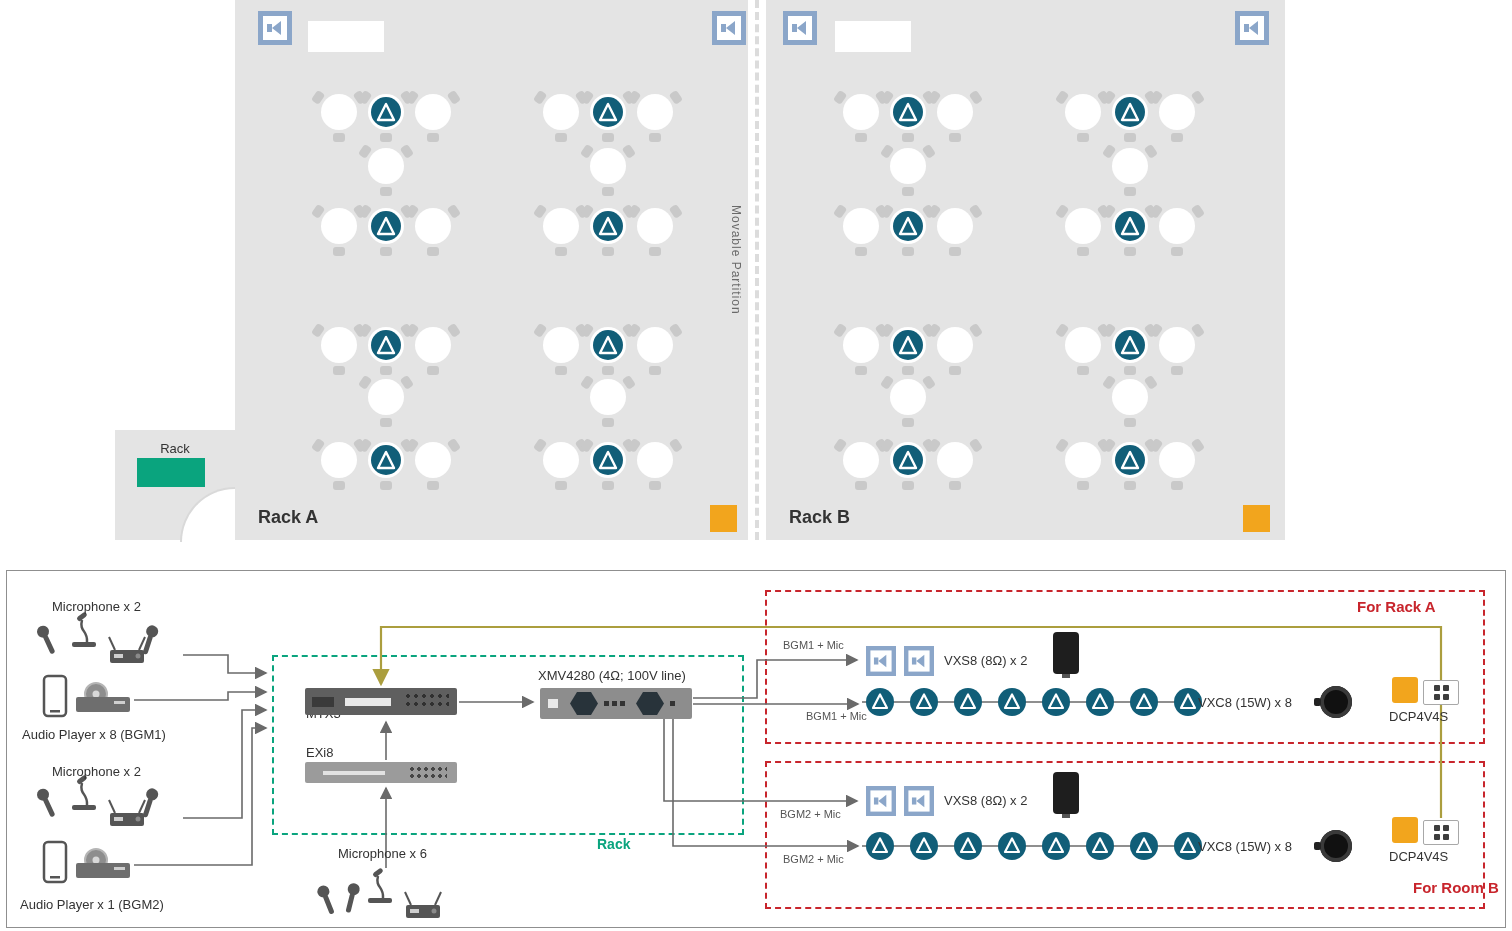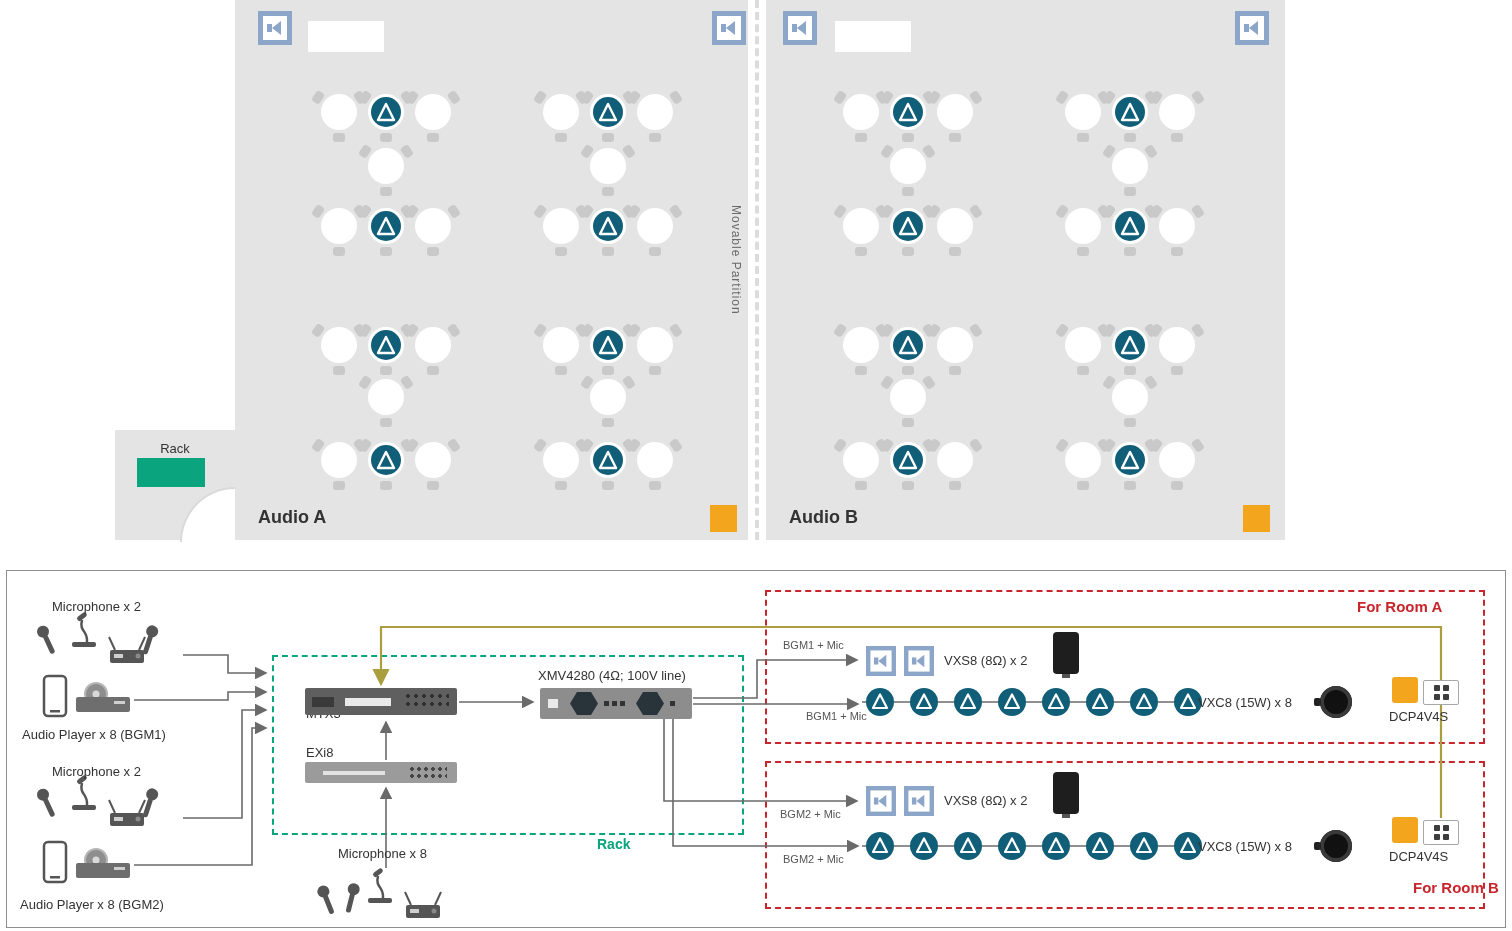--- a/index.html
+++ b/index.html
@@ -84,22 +84,22 @@
     <div class="abs annex"></div>
     <div class="abs rack-label">Rack</div>
     <div class="abs rack-box"></div>
     <div class="abs door"></div>
     <div class="abs room room-a"></div>
     <div class="abs room room-b"></div>
     <div class="abs partition"></div>
     <div class="abs partition-label">Movable Partition</div>
     <div class="abs screen screen-a"></div>
     <div class="abs screen screen-b"></div>
-    <div class="abs room-label label-a">Audio A</div>
-    <div class="abs room-label label-b">Audio B</div>
+    <div class="abs room-label label-a">Rack A</div>
+    <div class="abs room-label label-b">Rack B</div>
     <div class="abs corner-sq sq-a"></div>
     <div class="abs corner-sq sq-b"></div>
     <div id="fp-layer">
         <div class="fp-table" style="left: 321px; top: 94px;">
           <div class="chair" style="transform: rotate(-55deg);"></div>
           <div class="chair" style="transform: rotate(55deg);"></div>
           <div class="chair" style="transform: rotate(180deg);"></div>
           <div class="table-disc"></div>
         </div>
         <div class="fp-table" style="left: 368px; top: 94px;">
@@ -727,21 +727,21 @@
       <div class="dg-wall" style="left: 904px; top: 786px;"><svg width="30" height="30" viewBox="0 0 34 34">
           <rect x="2.5" y="2.5" width="29" height="29" fill="#fff" stroke="#8ba6c9" stroke-width="5"></rect>
           <rect x="9" y="13" width="5" height="8" fill="#8ba6c9"></rect>
           <polygon points="14,17 23,10 23,24" fill="#8ba6c9"></polygon>
         </svg></div>
     </div>
 
   <div class="abs lbl" style="left:52px;top:599px">Microphone x 2</div>
   <div class="abs lbl" style="left:22px;top:727px">Audio Player x 8 (BGM1)</div>
   <div class="abs lbl" style="left:52px;top:764px">Microphone x 2</div>
-  <div class="abs lbl" style="left:20px;top:897px">Audio Player x 8 (BGM2)</div>
+  <div class="abs lbl" style="left:20px;top:897px">Audio Player x 1 (BGM2)</div>
 
   <div class="abs lbl" style="left:306px;top:706px">MTX3</div>
   <div class="abs dev dev-mtx">
       <span class="ports"></span>
       <span class="scr"></span>
       <span class="dots"></span>
     </div>
   <div class="abs lbl" style="left:306px;top:745px">EXi8</div>
   <div class="abs dev dev-exi">
       <span class="slot"></span>
@@ -751,23 +751,23 @@
   <div class="abs dev dev-xmv">
       <span class="slot"></span>
       <span class="hex h1"></span>
       <span class="sq q1"></span>
       <span class="sq q2"></span>
       <span class="sq q3"></span>
       <span class="sq q4"></span>
       <span class="hex h2"></span>
     </div>
   <div class="abs rack-green-label">Rack</div>
-  <div class="abs lbl" style="left:338px;top:846px">Microphone x 8</div>
-
-  <div class="abs zone-title" style="left:1357px;top:598px">For Room A</div>
+  <div class="abs lbl" style="left:338px;top:846px">Microphone x 6</div>
+
+  <div class="abs zone-title" style="left:1357px;top:598px">For Rack A</div>
   <div class="abs feed" style="left:783px;top:639px">BGM1 + Mic</div>
   <div class="abs feed" style="left:806px;top:710px">BGM1 + Mic</div>
   <div class="abs lbl" style="left:944px;top:653px">VXS8 (8Ω) x 2</div>
   <div class="abs lbl" style="left:1198px;top:695px">VXC8 (15W) x 8</div>
   <div class="abs spk-box" style="left:1053px;top:632px"></div>
   <div class="abs spk-round" style="left:1320px;top:686px"></div>
   <div class="abs dcp-orange" style="left:1392px;top:677px"></div>
   <div class="abs dcp-panel" style="left:1423px;top:680px">
       <i></i>
       <i></i>

